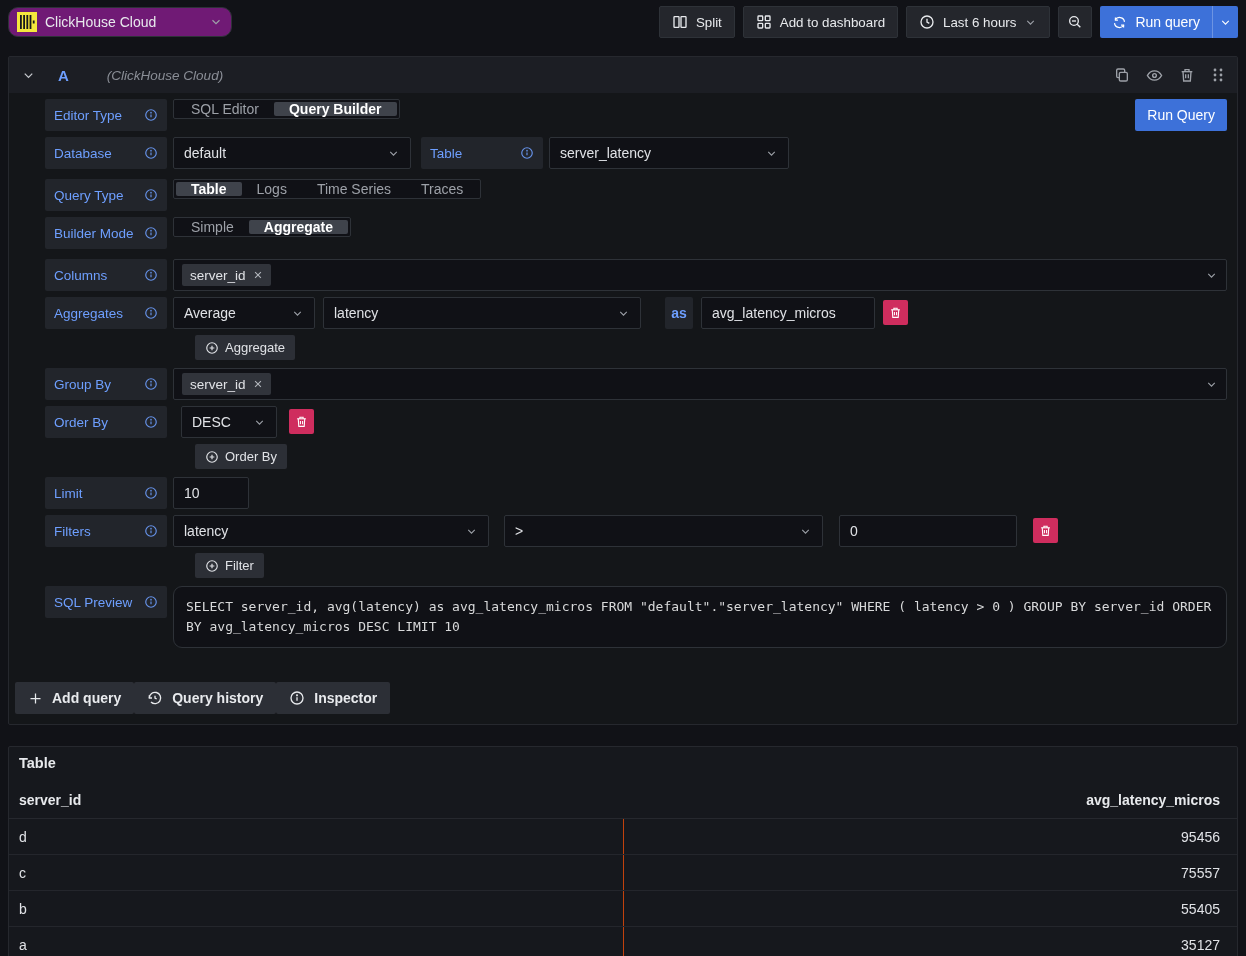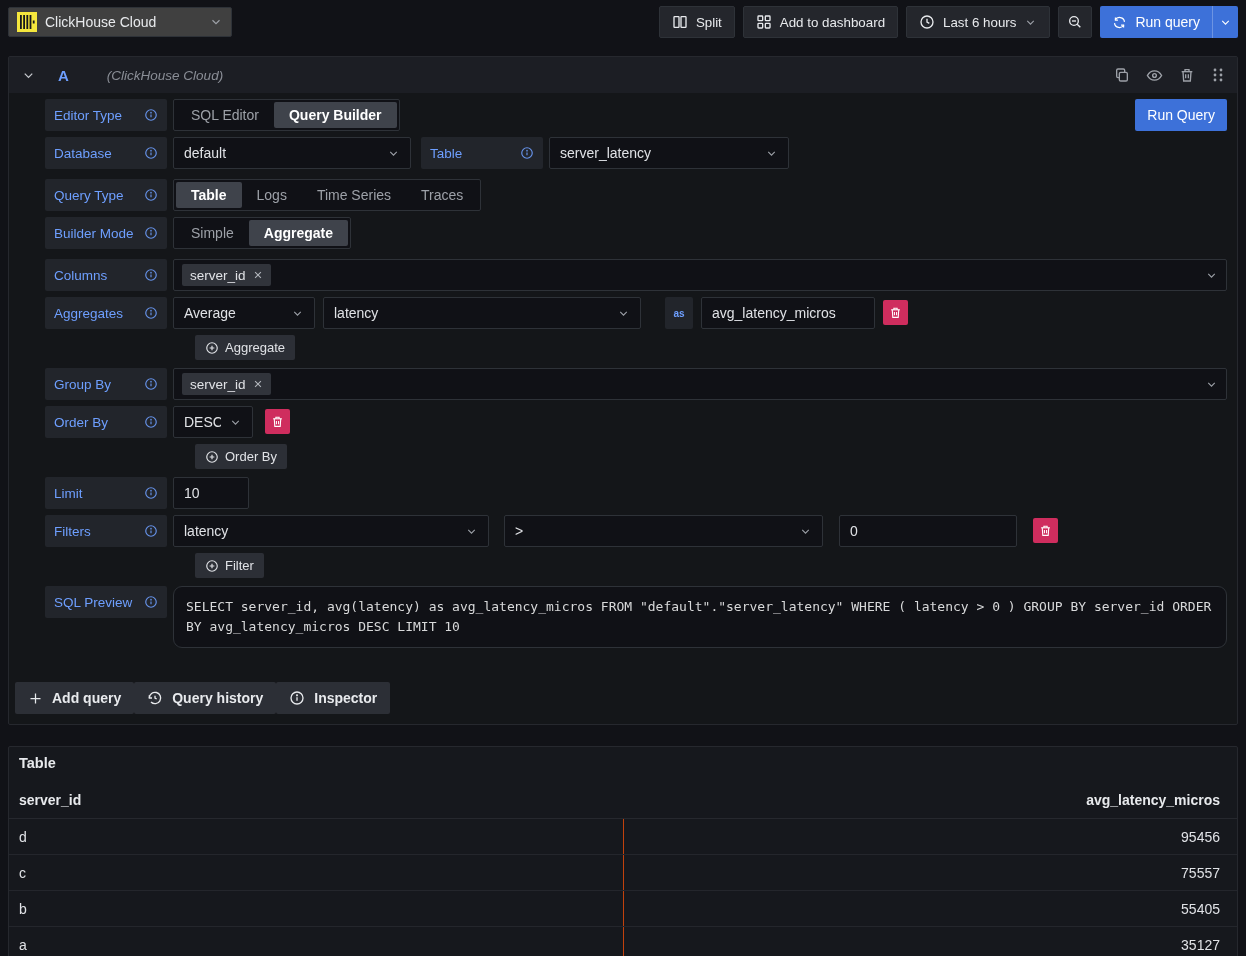--- a/index.html
+++ b/index.html
@@ -10,21 +10,21 @@
     color:#d8d9da;
     font-size:14px;
     overflow:hidden;
   }
   svg { display:block; flex:none; }
 
   
   .toolbar { height:44px; display:flex; align-items:center; padding:0 8px; }
   .ds-picker {
     height:30px; width:224px; display:flex; align-items:center; gap:8px;
-    background:#404040; border:1px solid #2e3238; border-radius:2px; padding:0 8px;
+    background:#701a75; border:1px solid #2e3238; border-radius:10px; padding:0 8px;
     cursor:pointer;
   }
   .ds-picker .name { flex:1; color:#e8eaed; font-weight:400; }
   .tb-right { margin-left:auto; display:flex; align-items:center; gap:8px; }
   .tb-btn {
     height:32px; display:flex; align-items:center; gap:8px; padding:0 12px;
     background:#24262c; border:1px solid #2e3238; border-radius:2px;
     color:#e8eaed; font-weight:500; cursor:pointer; white-space:nowrap;
   }
   .icon-btn { padding:0 8px; }
@@ -64,21 +64,21 @@
     display:flex; align-items:center; padding:0 10px; color:#e0e2e6; cursor:pointer;
   }
   .select .val { flex:1; white-space:nowrap; overflow:hidden; }
   .select .chev { color:#9da1a8; margin-left:8px; }
   .g-input input {
     background:transparent; border:none; outline:none; color:#e0e2e6;
     font-family:"Liberation Sans", sans-serif; font-size:14px; width:100%;
   }
 
   .radio-group {
-    height:32px; display:flex; align-items:stretch; background:#101116;
+    height:20px; display:flex; align-items:stretch; background:#101116;
     border:1px solid #2e3238; border-radius:2px; padding:2px;
   }
   .radio-opt {
     display:flex; align-items:center; padding:0 15px; color:#9da1a8; font-weight:500;
     border-radius:2px; cursor:pointer; white-space:nowrap;
   }
   .radio-opt.active { background:#3f434b; color:#fff; font-weight:700; }
 
   .multiselect {
     flex:1; height:32px; background:#101116; border:1px solid #2e3238; border-radius:2px;
@@ -86,21 +86,21 @@
   }
   .chip {
     height:22px; background:#31343b; border-radius:2px; display:flex; align-items:center;
     gap:7px; padding:0 8px; color:#e0e2e6; font-size:13.5px;
   }
   .chip svg { color:#b3b7bd; cursor:pointer; }
   .multiselect .chev { margin-left:auto; color:#9da1a8; }
 
   .as-box {
     width:28px; height:32px; background:#22252b; border-radius:2px; color:#6e9fff;
-    font-weight:600; font-size:10px; display:flex; align-items:center; justify-content:center;
+    font-weight:600; font-size:14px; display:flex; align-items:center; justify-content:center;
   }
   .del-btn {
     width:25px; height:25px; margin-top:3px; background:#cf2d5e; border:none; border-radius:2px;
     color:#fff; display:flex; align-items:center; justify-content:center; cursor:pointer;
   }
   .sub-row { margin:2px 0 8px 150px; display:flex; }
   .add-btn {
     height:25px; background:#2c2f36; border:none; border-radius:2px; color:#e0e2e6;
     display:flex; align-items:center; gap:6px; padding:0 10px; font-size:13px;
     font-family:"Liberation Sans", sans-serif; font-weight:500; cursor:pointer;
@@ -418,21 +418,21 @@
 
     <div class="erow">
       <div class="field-label">
         <span>Order By</span>
         <svg class="info-ic" width="14" height="14" viewBox="0 0 24 24" fill="none" stroke="currentColor" stroke-width="2">
             <circle cx="12" cy="12" r="9"></circle>
             <path d="M12 11v5"></path>
             <circle cx="12" cy="8" r="0.5" fill="currentColor"></circle>
           </svg>
       </div>
-      <div class="select" style="width:80px; ">
+      <div class="select" style="width:96px; margin-left:8px">
         <span class="val">DESC</span>
         <svg class="chev" width="13" height="13" viewBox="0 0 24 24" fill="none" stroke="currentColor" stroke-width="2">
             <path d="M6 9l6 6 6-6"></path>
           </svg>
       </div>
       <button class="del-btn" style="margin-left:12px">
         <svg width="13" height="13" viewBox="0 0 24 24" fill="none" stroke="#fff" stroke-width="2">
             <path d="M4 7h16"></path>
             <path d="M9 7V4h6v3"></path>
             <path d="M6 7l1 14h10l1-14"></path>

